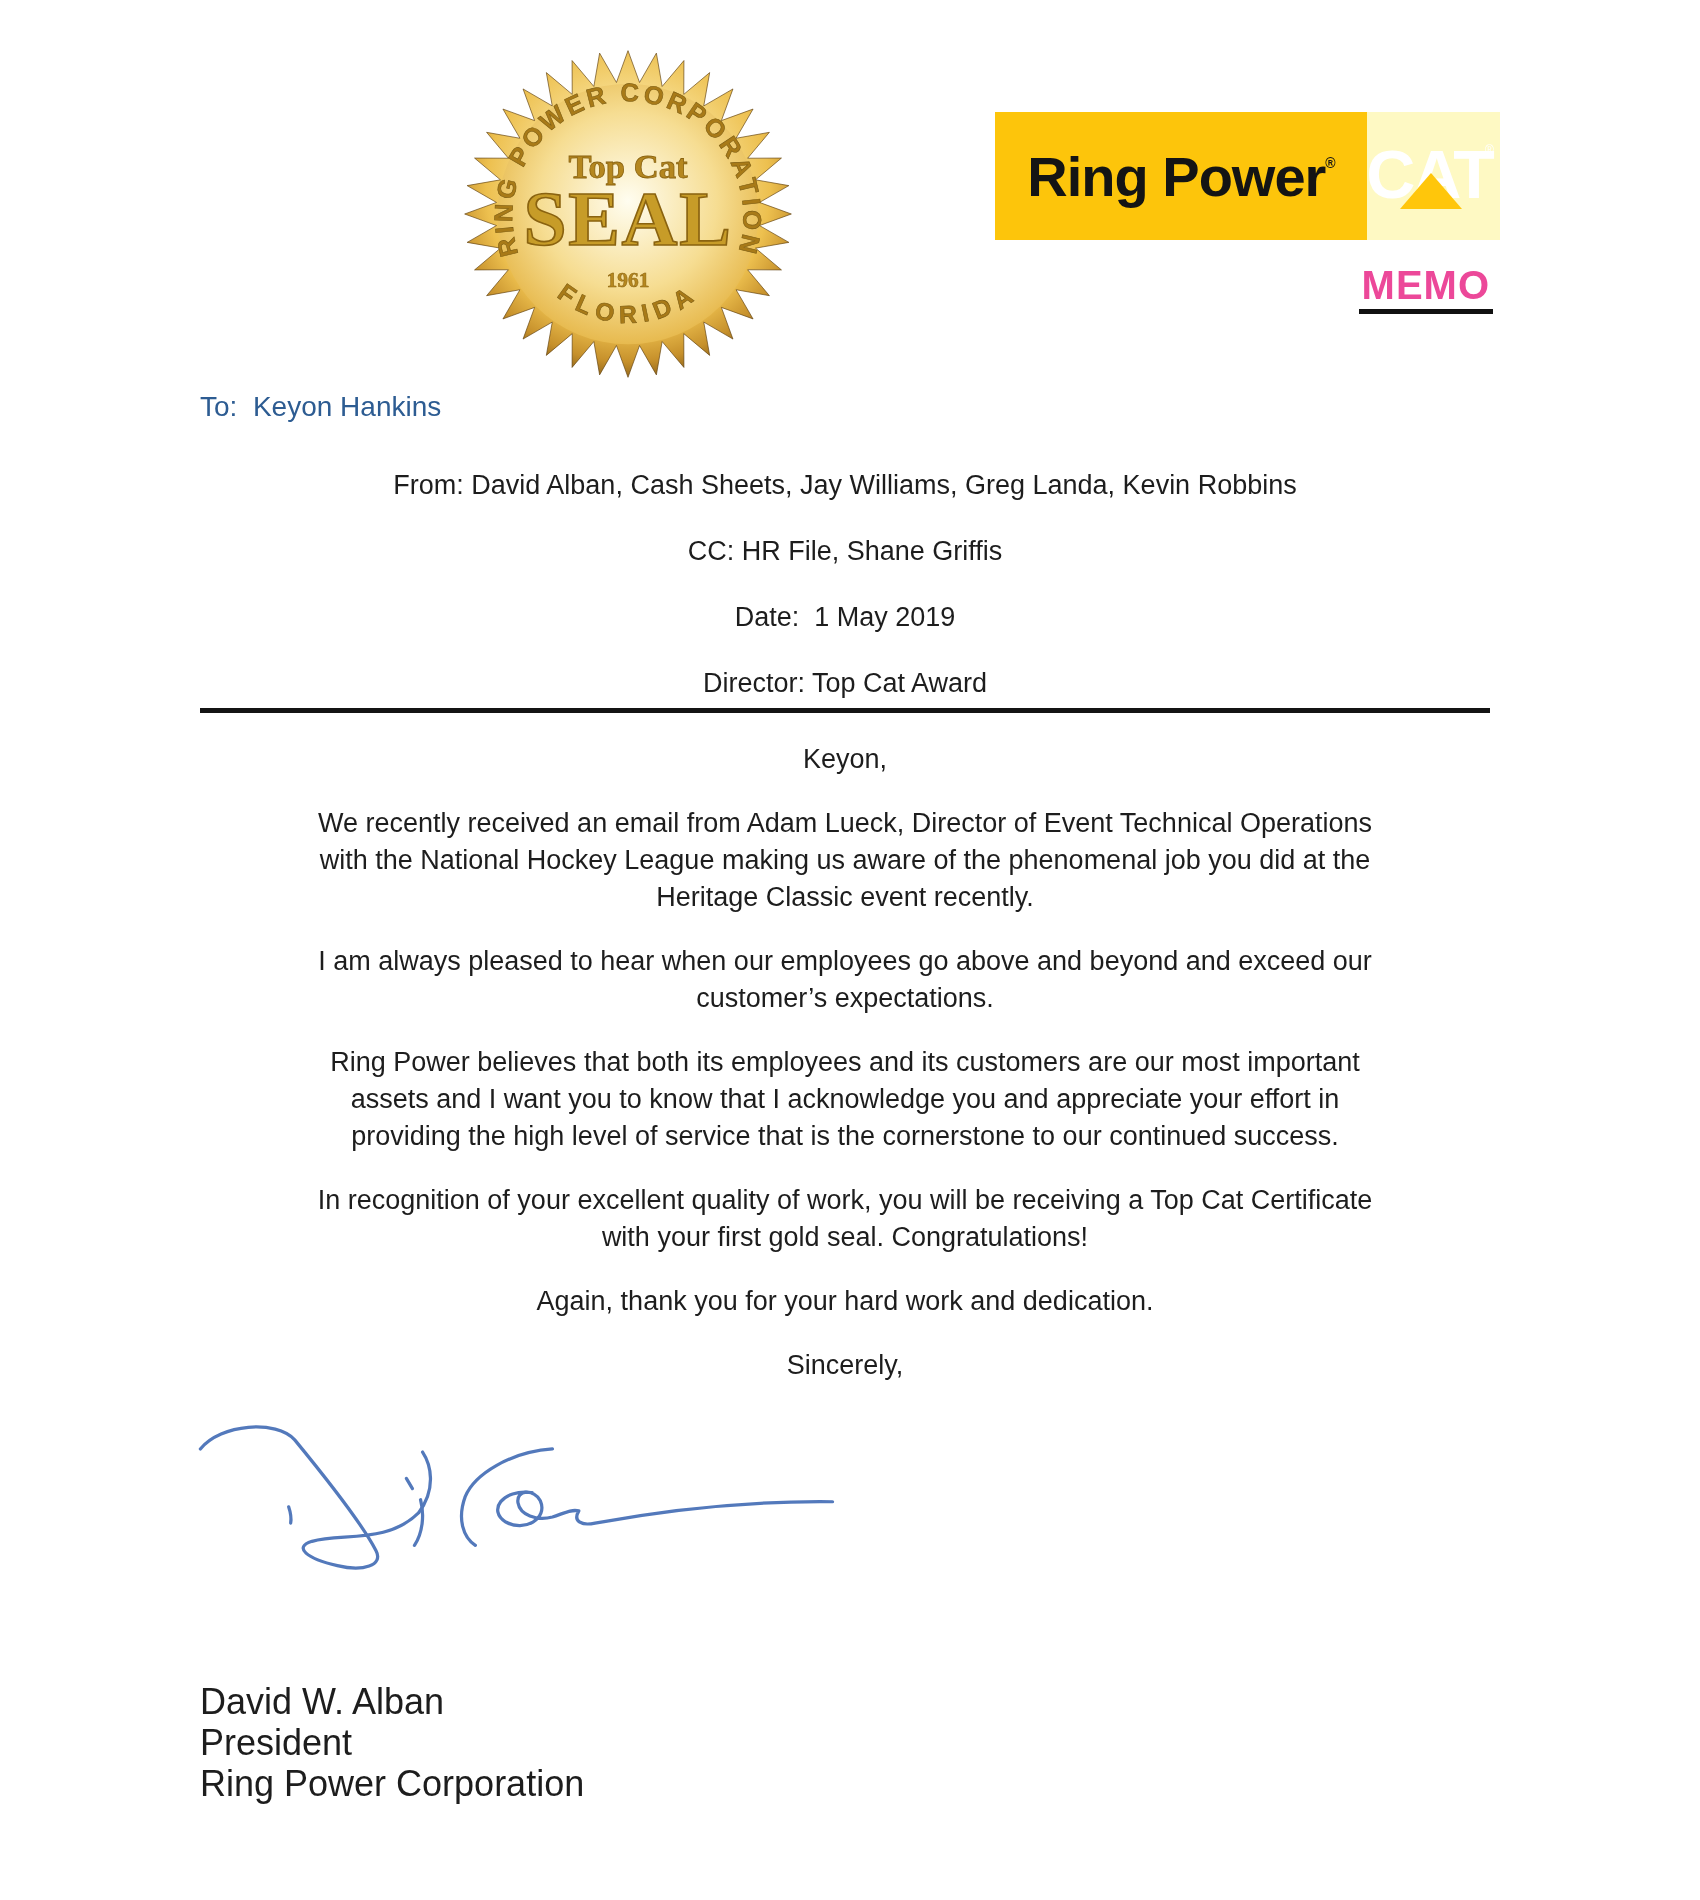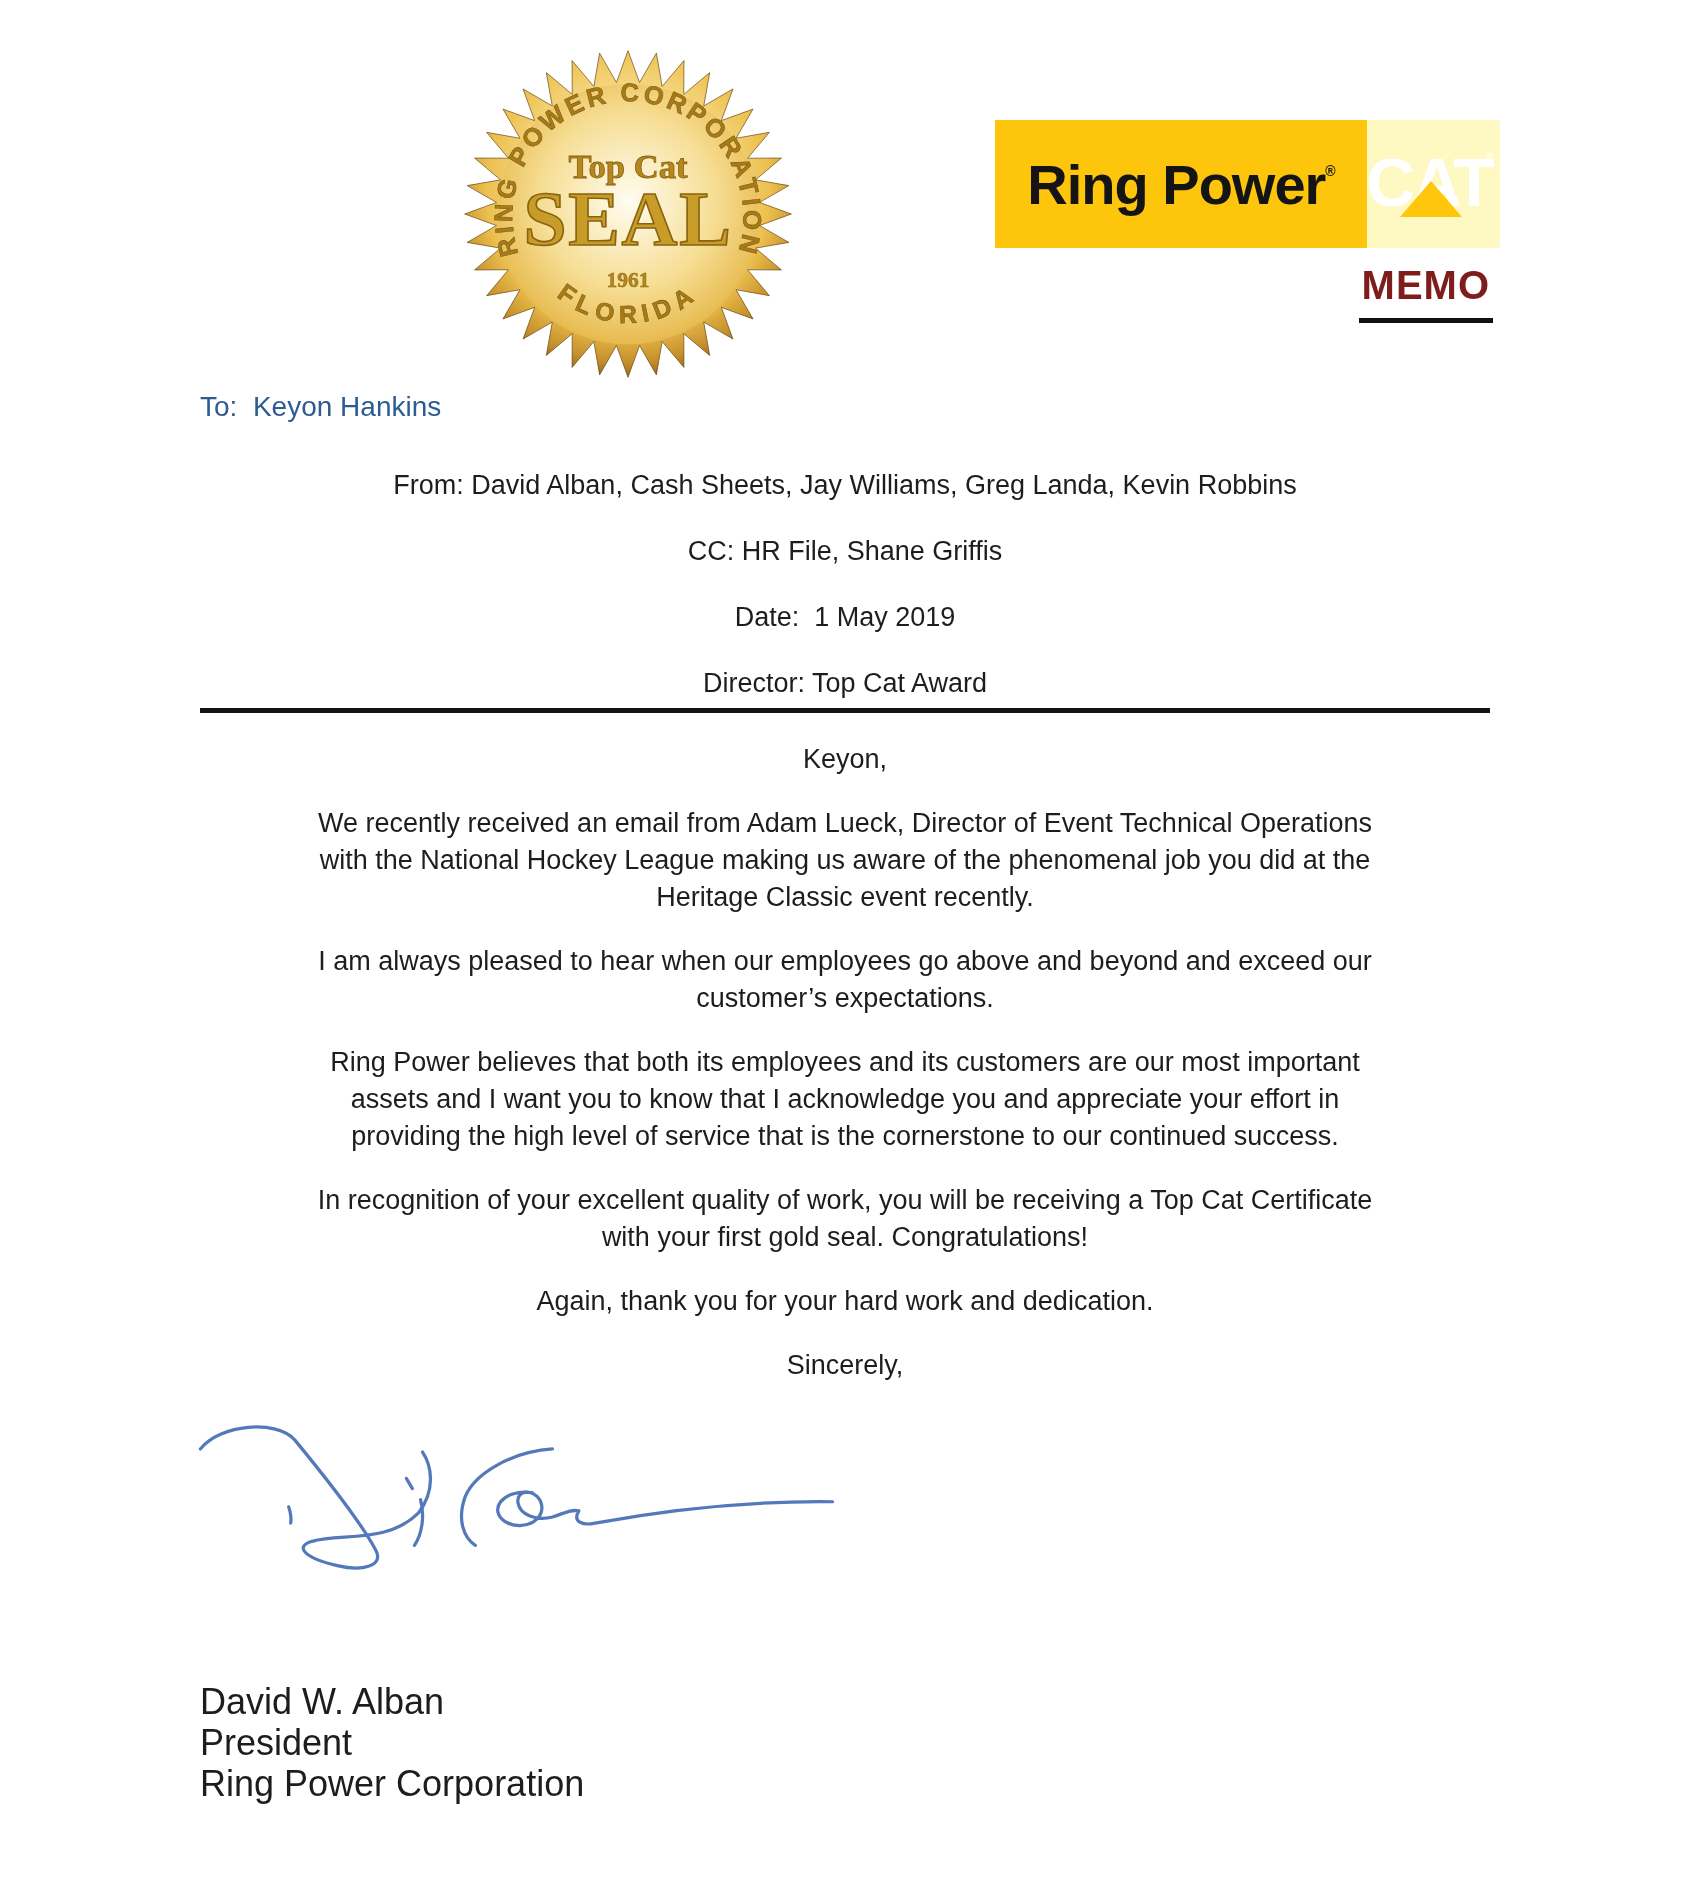--- a/index.html
+++ b/index.html
@@ -9,39 +9,39 @@
     background:#ffffff;
     font-family:"Liberation Sans","DejaVu Sans",sans-serif;
     color:#1d1d1d;
     overflow:hidden;
   }
 
   
   .seal{position:absolute;left:463px;top:36px;width:330px;height:356px;}
 
   
-  .brandbar{position:absolute;left:995px;top:120px;height:128px;display:flex;}
+  .brandbar{position:absolute;left:995px;top:112px;height:128px;display:flex;}
   .rp-box{
     width:372px;height:128px;background:#FDC50B;
     display:flex;align-items:center;justify-content:center;
   }
   .rp-text{
     font-weight:bold;font-size:56px;color:#141414;letter-spacing:-1px;
     white-space:nowrap;
   }
   .rp-mark{font-size:14px;font-weight:bold;vertical-align:28px;color:#141414;}
   .cat-box{width:133px;height:128px;background:#fef9c3;}
 
   
   .memo-title{
     position:absolute;top:263px;right:207px;
-    font-size:40px;font-weight:bold;color:#7f1d1d;
+    font-size:40px;font-weight:bold;color:#ec4899;
     letter-spacing:1px;
     border-bottom:5px solid #111;
-    padding:0 3px 10px 3px;
+    padding:0 3px 1px 3px;
   }
 
   
   .content{position:absolute;left:200px;top:392px;width:1290px;}
   .to-line{
     font-size:28px;line-height:30px;font-weight:normal;color:#2d5c92;
     white-space:pre-wrap;margin:0 0 48px 0;
   }
   .hline{
     font-size:27px;line-height:30px;color:#1d1d1d;

